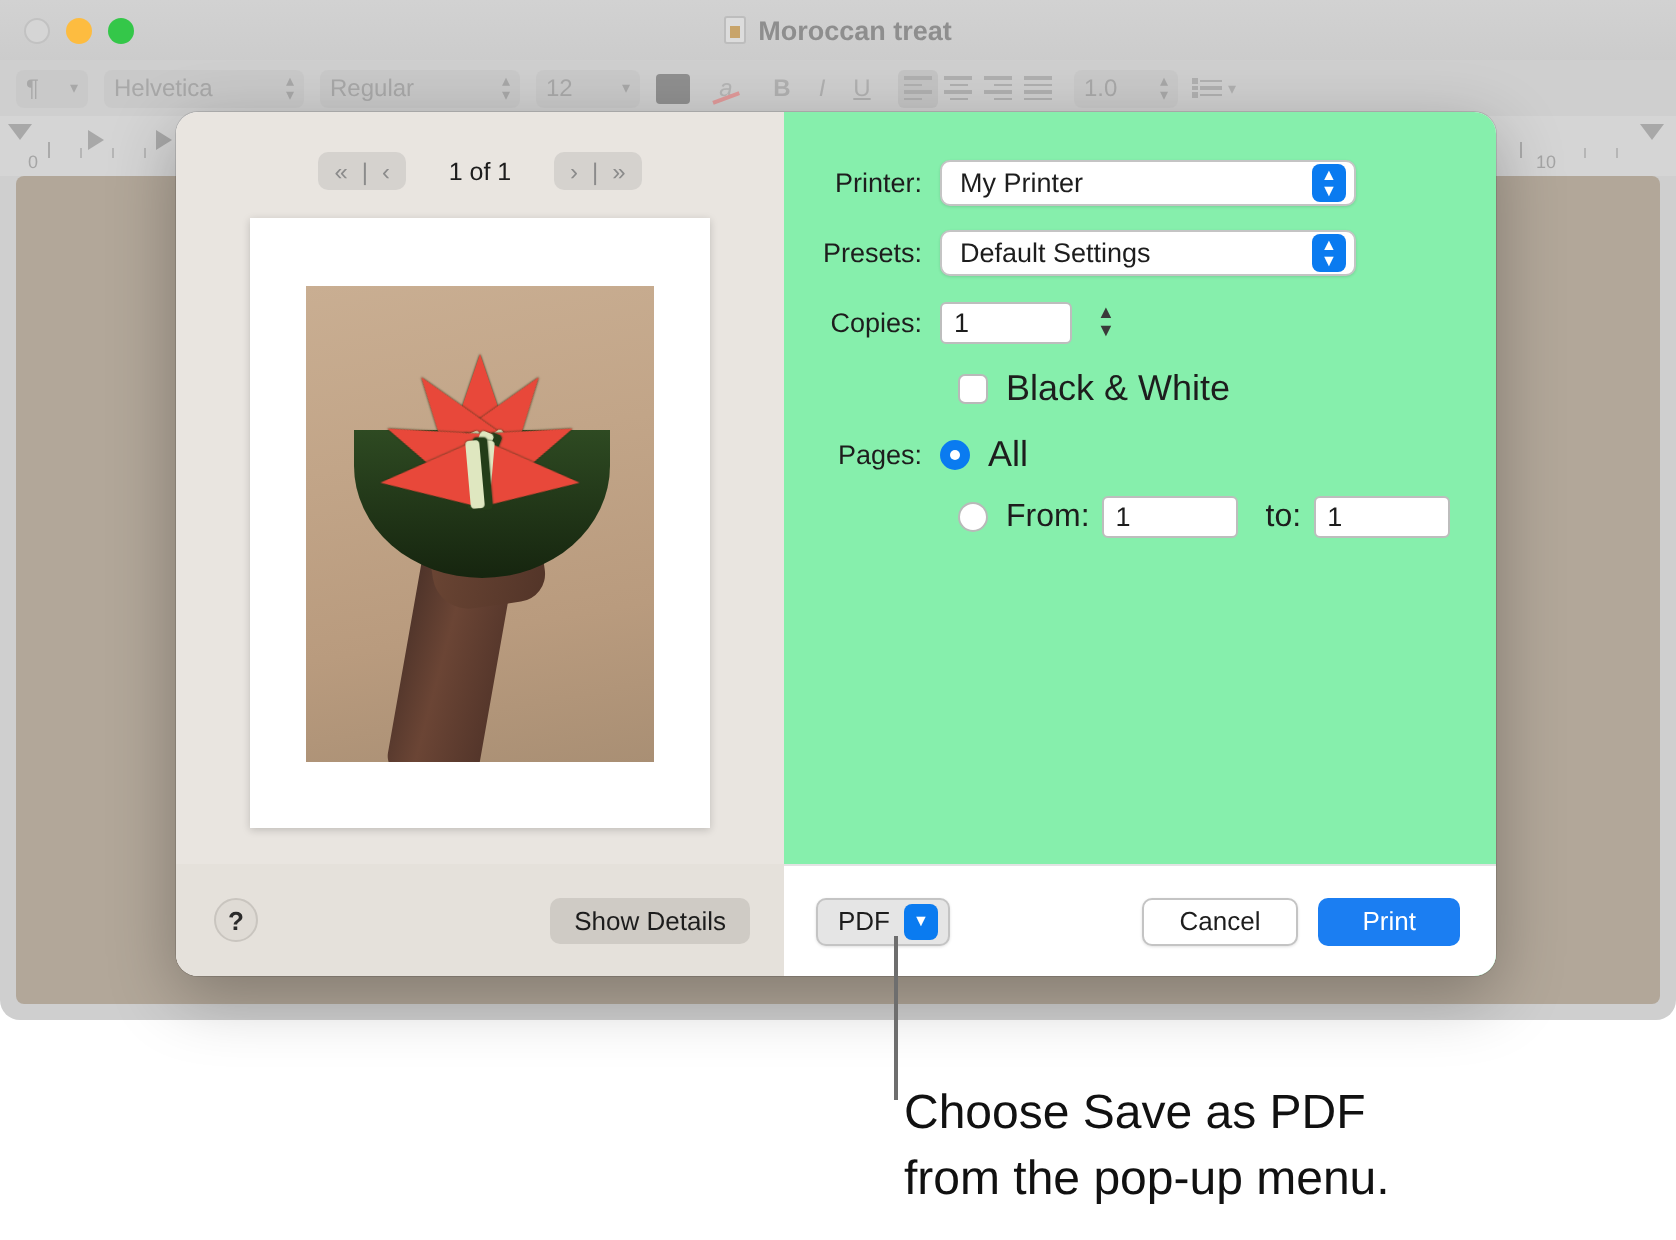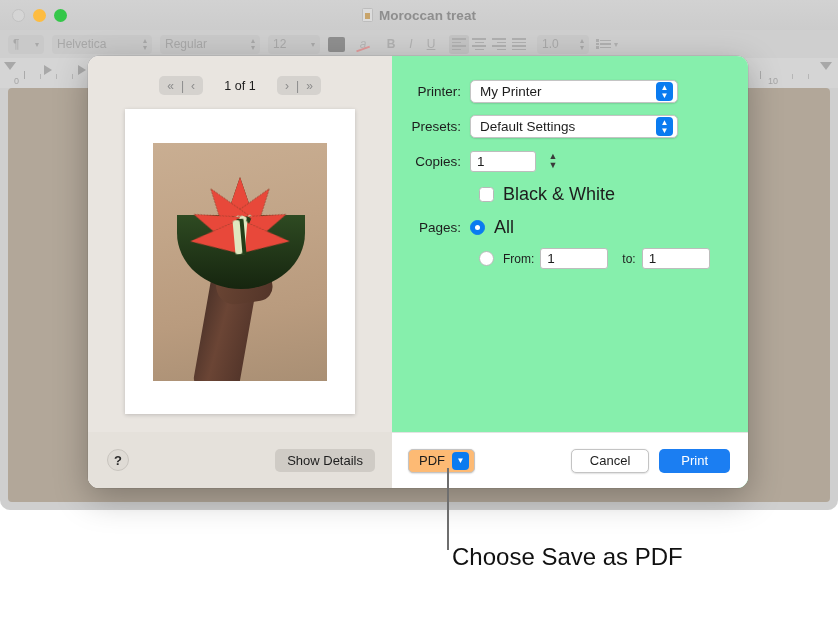--- a/index.html
+++ b/index.html
@@ -232,21 +232,21 @@
   .radio {
     width:15px; height:15px; border-radius:50%; margin-right:9px;
     border:1px solid #b9b9b9; background:#fff;
     display:flex; align-items:center; justify-content:center;
   }
   .radio.on { background:#0a7bf0; border-color:#0a7bf0; }
   .radio.on::after{ content:""; width:5px; height:5px; border-radius:50%;
     background:#ffffff; }
   #range-row { display:flex; align-items:center; padding-left:87px; }
   #from-field { width:68px; } #to-field { width:68px; }
-  .small-lbl { font-size:12px; color:#1d1d1d; margin:0 6px 0 0; }
+  .small-lbl { font-size:16px; color:#1d1d1d; margin:0 6px 0 0; }
 
   
   #dialog-footer {
     position:absolute; left:0; bottom:0; width:660px; height:56px;
   }
   #footer-left {
     position:absolute; left:0; bottom:0; width:304px; height:56px;
     background:#e5e1db; display:flex; align-items:center;
   }
   #help-btn {
@@ -259,21 +259,21 @@
     margin-left:auto; margin-right:17px; height:23px; padding:0 12px;
     background:#cfcbc5; border-radius:5px;
     display:flex; align-items:center; font-size:13px; color:#1d1d1d;
   }
   #footer-right {
     position:absolute; left:304px; bottom:0; width:356px; height:56px;
     background:#ffffff; border-top:1px solid #e3e3e3;
     display:flex; align-items:center; padding:0 18px 0 16px; gap:10px;
   }
   #pdf-btn {
-    height:24px; padding:0 5px 0 10px; background:#fdba74;
+    height:24px; padding:0 5px 0 10px; background:#e5e5e5;
     border:0.5px solid #c4c4c4; border-radius:5px;
     box-shadow:0 0.5px 1.5px rgba(0,0,0,0.12);
     display:flex; align-items:center; gap:7px;
     font-size:13px; color:#1d1d1d;
   }
   #pdf-caret {
     width:17px; height:18px; border-radius:4px; background:#0a7bf0;
     color:#fff; font-size:8px;
     display:flex; align-items:center; justify-content:center;
   }
@@ -493,13 +493,14 @@
       </div>
       <div id="cancel-btn">Cancel</div>
       <div id="print-btn">Print</div>
     </div>
   </div>
 </div>
 
 <div id="callout-line"></div>
 <div id="callout-text">
   <div>Choose Save as PDF</div>
+  <div>from the pop-up menu.</div>
 </div>
 
 </body></html>

